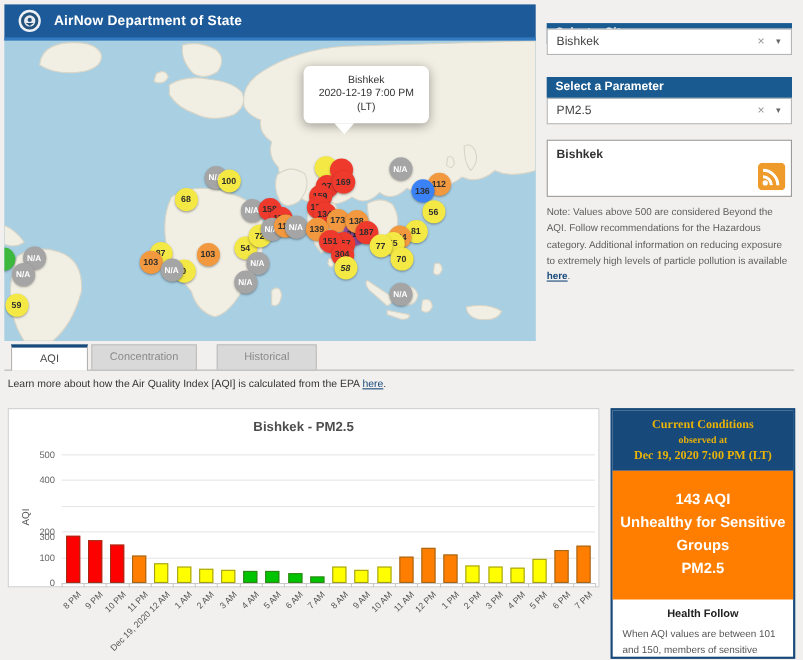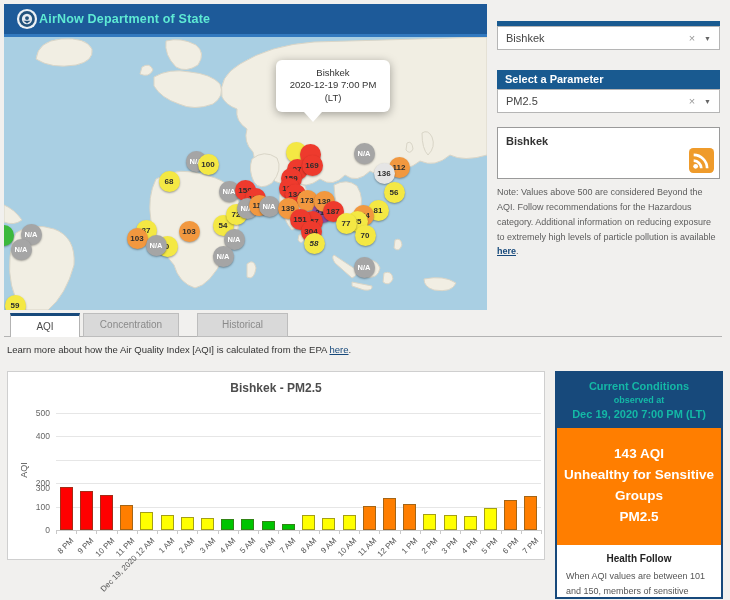--- a/index.html
+++ b/index.html
@@ -3,21 +3,21 @@
 <meta charset="utf-8">
 <style>
   html,body{margin:0;padding:0;}
   body{width:730px;height:600px;background:#f1f0ee;font-family:"Liberation Sans","DejaVu Sans",sans-serif;overflow:hidden;}
   #app{position:relative;width:730px;height:600px;}
   .abs{position:absolute;}
 
   
   .main-header{left:4px;top:4px;width:483px;height:30px;background:#1d5a99;border-bottom:3px solid #3279bf;display:flex;align-items:center;}
   .seal{width:22px;height:22px;margin-left:12px;border-radius:50%;flex:0 0 auto;}
-  .main-title{color:#5eead4;font-weight:bold;font-size:12.5px;margin-left:1px;letter-spacing:.2px;}
+  .main-title{color:#ffffff;font-weight:bold;font-size:12.5px;margin-left:11px;letter-spacing:.2px;}
 
   
   .map{left:4px;top:37px;width:483px;height:273px;background:#a9cfe3;overflow:hidden;}
   .map svg.basemap{position:absolute;left:0;top:0;}
   .marker{position:absolute;width:21px;height:21px;border-radius:50%;display:flex;align-items:center;justify-content:center;
           font-size:8px;font-weight:bold;color:#2d2d2d;box-shadow:0 1px 2px rgba(0,0,0,.35);cursor:pointer;}
   .marker.na{color:#fff;font-size:7.5px;}
 
   
   .popup{left:272px;top:23px;width:104px;background:#fff;border-radius:6px;box-shadow:0 2px 10px rgba(0,0,0,.35);
@@ -43,33 +43,33 @@
 
   
   .tabline{left:4px;top:336px;width:718px;height:1px;background:#b3b3b3;}
   .tab{top:313px;height:24px;box-sizing:border-box;font-size:10px;text-align:center;line-height:21px;cursor:pointer;}
   .tab.active{background:#fff;border:1px solid #b3b3b3;border-top:3px solid #17497b;border-bottom:none;color:#4a4a4a;z-index:2;}
   .tab.inactive{background:#d9d9d9;border:1px solid #bdbdbd;color:#8a8a8a;}
   .learn{left:7px;top:344px;font-size:9.5px;color:#333;}
   .learn a{color:#17497b;}
 
   
-  .chart-panel{left:7px;top:371px;width:538px;height:189px;background:#fff;border:1px solid #cfcfcf;box-sizing:border-box;}
+  .chart-panel{left:7px;top:371px;width:538px;height:163px;background:#fff;border:1px solid #cfcfcf;box-sizing:border-box;}
   .c-title{position:absolute;left:0;top:9px;width:100%;text-align:center;font-size:12px;font-weight:bold;color:#4d4d4d;}
   .gridline{position:absolute;height:1px;background:#e6e6e6;}
   .gridline.zero{background:#c9c9c9;}
   .ytick{position:absolute;width:30px;text-align:right;font-size:8.5px;color:#666;}
   .ylab{position:absolute;font-size:9px;color:#555;transform:rotate(-90deg);transform-origin:center;}
   .bar{position:absolute;box-sizing:border-box;border:1px solid rgba(90,80,40,.55);}
   .xtick{position:absolute;width:1px;height:4px;background:#c9c9c9;}
   .xlab{position:absolute;font-size:8px;color:#555;white-space:nowrap;transform:translateX(-100%) rotate(-45deg);transform-origin:100% 0;}
 
   
   .cc{left:555px;top:371px;width:168px;height:228px;border:2px solid #17497b;box-sizing:border-box;background:#fff;}
-  .cc-head{background:#17497b;color:#14b8a6;text-align:center;padding:7px 4px 8px 4px;}
+  .cc-head{background:#17497b;color:#eab308;text-align:center;padding:7px 4px 8px 4px;font-family:Liberation Serif, serif;}
   .cc-head .l1{font-size:11px;font-weight:bold;}
   .cc-head .l2{font-size:9px;font-weight:bold;margin-top:3px;}
   .cc-head .l3{font-size:11px;font-weight:bold;margin-top:3px;}
   .cc-orange{background:#ff7e00;color:#fff;text-align:center;font-size:13.5px;font-weight:bold;line-height:1.55;padding:16px 6px 17px 6px;}
   .cc-health{text-align:center;padding-top:8px;}
   .cc-health .ht{font-size:10px;font-weight:bold;color:#222;}
   .cc-health .hm{font-size:9px;color:#555;line-height:1.75;text-align:left;padding:5px 8px 0 9px;}
 </style>
 </head>
 <body>
@@ -123,21 +123,21 @@
         <path d="M418,96 Q424,92 428,100 Q432,110 424,118 Q418,112 418,96 Z"></path>
 
         <path d="M295,198 Q300,196 300,203 Q297,208 294,203 Z"></path>
       </g>
     </svg>
 
     <div id="markers">
         <div class="marker" style="left: -11.5px; top: 187.5px; background: rgb(60, 185, 60);"></div>
         <div class="marker na" style="left: 16.5px; top: 186.5px; background: rgb(165, 165, 165);">N/A</div>
         <div class="marker na" style="left: 6.5px; top: 201.5px; background: rgb(165, 165, 165);">N/A</div>
-        <div class="marker" style="left: 0.5px; top: 229.5px; background: rgb(244, 232, 68); margin-top: 28px;">59</div>
+        <div class="marker" style="left: 0.5px; top: 229.5px; background: rgb(244, 232, 68);">59</div>
         <div class="marker" style="left: 154.5px; top: 133.5px; background: rgb(244, 232, 68);">68</div>
         <div class="marker na" style="left: 181.5px; top: 113.5px; background: rgb(165, 165, 165);">N/A</div>
         <div class="marker" style="left: 193.5px; top: 116.5px; background: rgb(244, 232, 68);">100</div>
         <div class="marker na" style="left: 214.5px; top: 143.5px; background: rgb(165, 165, 165);">N/A</div>
         <div class="marker" style="left: 131.5px; top: 182.5px; background: rgb(244, 232, 68);">87</div>
         <div class="marker" style="left: 122.5px; top: 190.5px; background: rgb(242, 152, 63);">103</div>
         <div class="marker" style="left: 152.5px; top: 198.5px; background: rgb(244, 232, 68);">0</div>
         <div class="marker na" style="left: 141.5px; top: 197.5px; background: rgb(165, 165, 165);">N/A</div>
         <div class="marker" style="left: 174.5px; top: 183.5px; background: rgb(242, 152, 63);">103</div>
         <div class="marker" style="left: 208.5px; top: 177.5px; background: rgb(244, 232, 68);">54</div>
@@ -160,21 +160,21 @@
         <div class="marker" style="left: 273.5px; top: 160.5px; background: rgb(242, 152, 63);">139</div>
         <div class="marker" style="left: 307.5px; top: 164.5px; background: rgb(142, 77, 158);">218</div>
         <div class="marker" style="left: 309.5px; top: 153.5px; background: rgb(242, 152, 63);">138</div>
         <div class="marker" style="left: 318.5px; top: 163.5px; background: rgb(238, 58, 45);">187</div>
         <div class="marker" style="left: 297.5px; top: 173.5px; background: rgb(238, 58, 45);">157</div>
         <div class="marker" style="left: 285.5px; top: 171.5px; background: rgb(238, 58, 45);">151</div>
         <div class="marker" style="left: 296.5px; top: 183.5px; background: rgb(238, 58, 45);">304</div>
         <div class="marker" style="left: 299.5px; top: 195.5px; background: rgb(244, 232, 68); font-style: italic;">58</div>
         <div class="marker na" style="left: 349.5px; top: 105.5px; background: rgb(165, 165, 165);">N/A</div>
         <div class="marker" style="left: 384.5px; top: 119.5px; background: rgb(242, 152, 63);">112</div>
-        <div class="marker" style="left: 369.5px; top: 125.5px; background: #e5e5e5;">136</div>
+        <div class="marker" style="left: 369.5px; top: 125.5px; background: #3b82f6;">136</div>
         <div class="marker" style="left: 379.5px; top: 144.5px; background: rgb(244, 232, 68);">56</div>
         <div class="marker" style="left: 363.5px; top: 162.5px; background: rgb(244, 232, 68);">81</div>
         <div class="marker" style="left: 348.5px; top: 167.5px; background: rgb(242, 152, 63);">144</div>
         <div class="marker" style="left: 342.5px; top: 173.5px; background: rgb(244, 232, 68);">55</div>
         <div class="marker" style="left: 331.5px; top: 175.5px; background: rgb(244, 232, 68);">77</div>
         <div class="marker" style="left: 350.5px; top: 187.5px; background: rgb(244, 232, 68);">70</div>
         <div class="marker na" style="left: 349.5px; top: 219.5px; background: rgb(165, 165, 165);">N/A</div>
       </div>
 
     <div class="abs popup">

